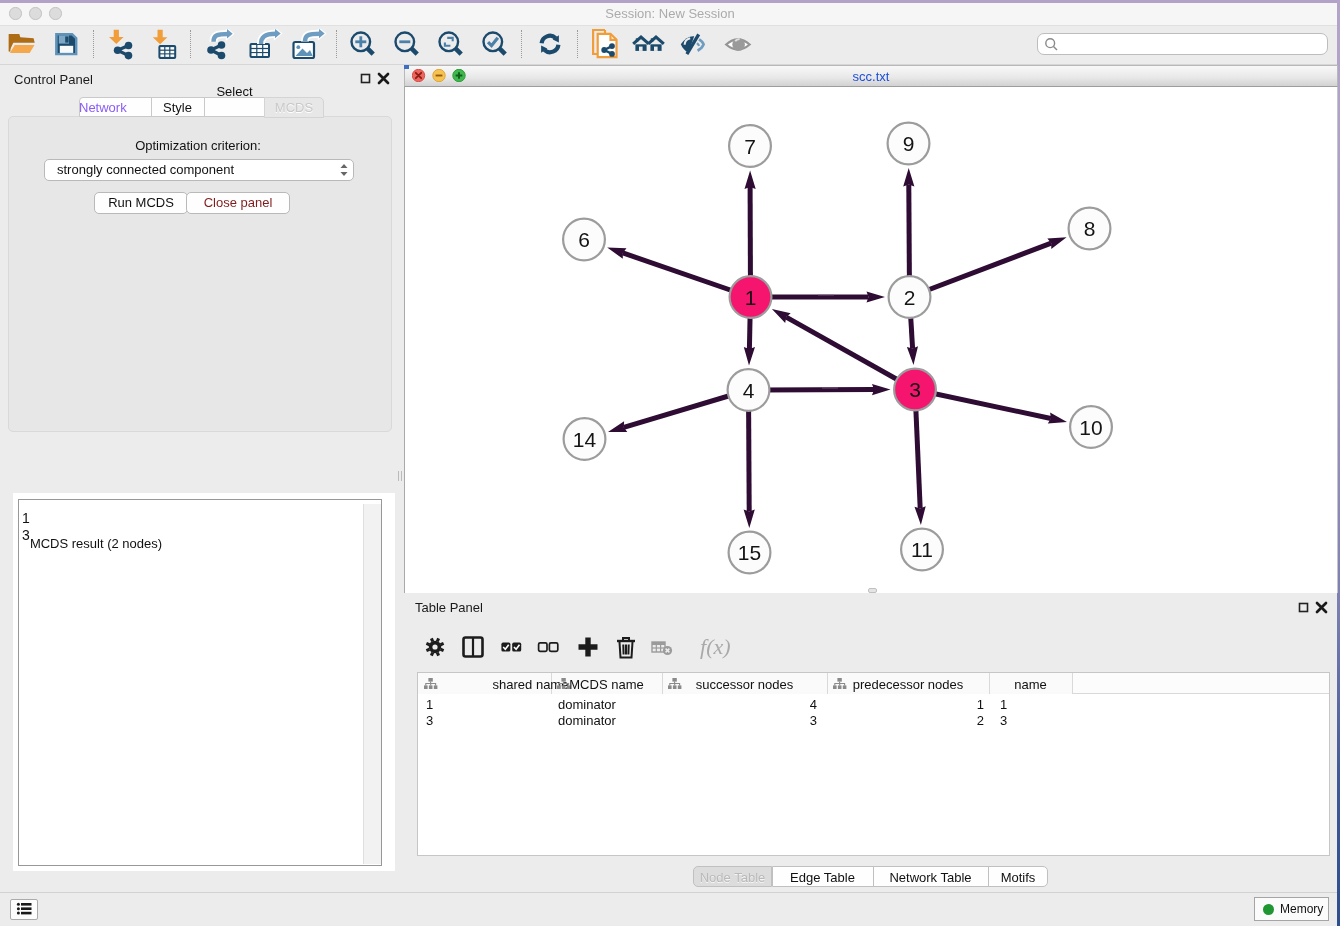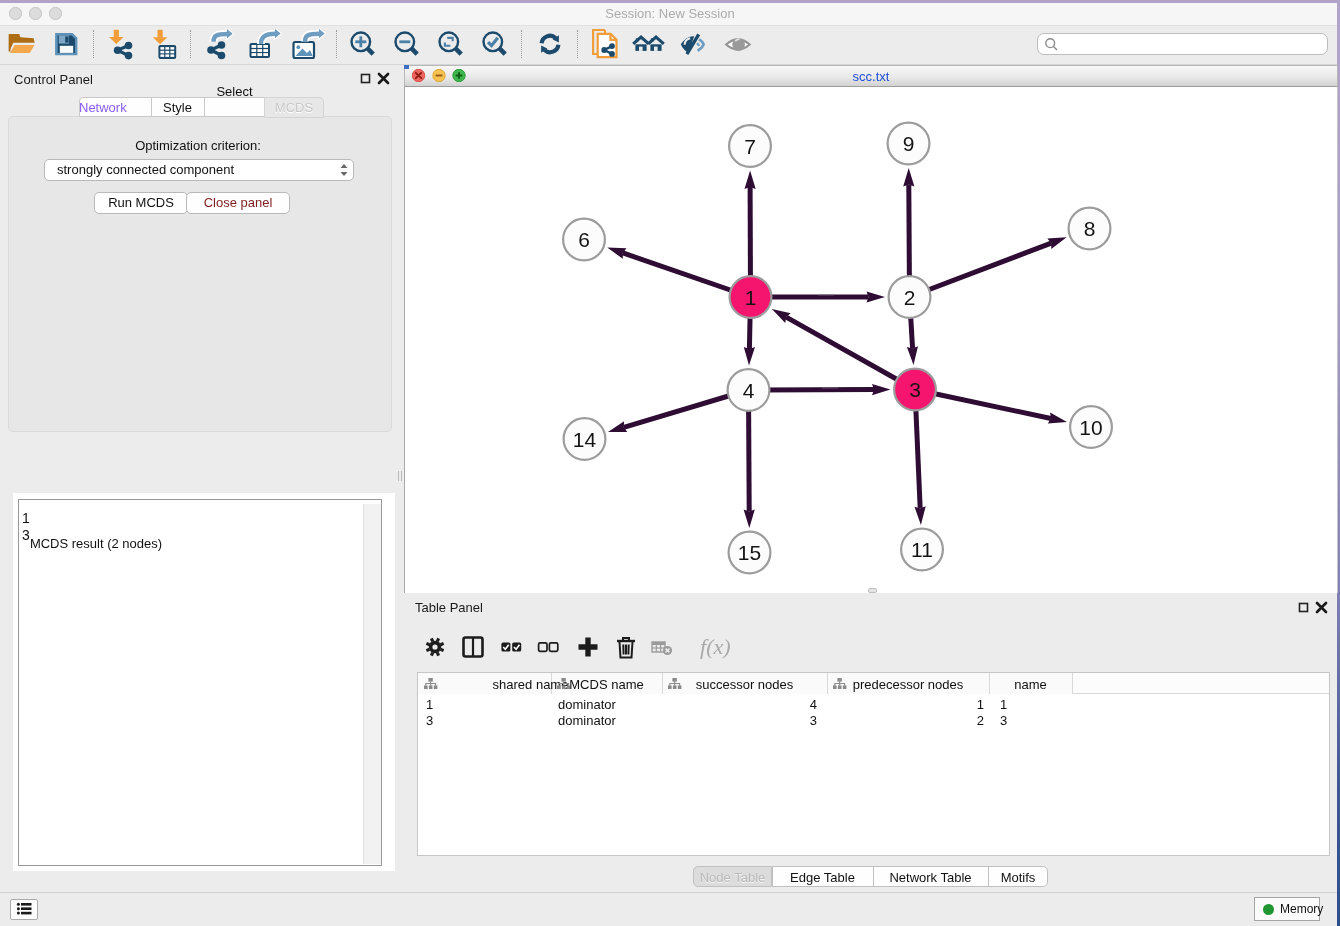--- a/index.html
+++ b/index.html
@@ -430,16 +430,16 @@
 <svg class="abs" style="left:16px;top:902px;" width="16" height="14" viewBox="0 0 16 14">
     <g fill="#1a1a1a">
       <circle cx="2.4" cy="2.3" r="1.5"></circle>
       <circle cx="2.4" cy="6.7" r="1.5"></circle>
       <circle cx="2.4" cy="11.1" r="1.5"></circle>
       <rect x="5" y="1" width="10.5" height="2.6"></rect>
       <rect x="5" y="5.4" width="10.5" height="2.6"></rect>
       <rect x="5" y="9.8" width="10.5" height="2.6"></rect>
     </g>
   </svg>
-<div class="abs" style="left:1254px;top:897px;width:66px;height:24px;background:#fbfbfb;border:1px solid #a5a5a5;font-size:12px;color:#111;">
+<div class="abs" style="left:1254px;top:897px;width:75px;height:24px;background:#fbfbfb;border:1px solid #a5a5a5;font-size:12px;color:#111;">
     <span style="position:absolute;left:8px;top:6px;width:11px;height:11px;border-radius:50%;background:#1f9632;"></span>
     <span style="position:absolute;left:25px;top:4px;">Memory</span>
   </div>
 
 </body></html>

